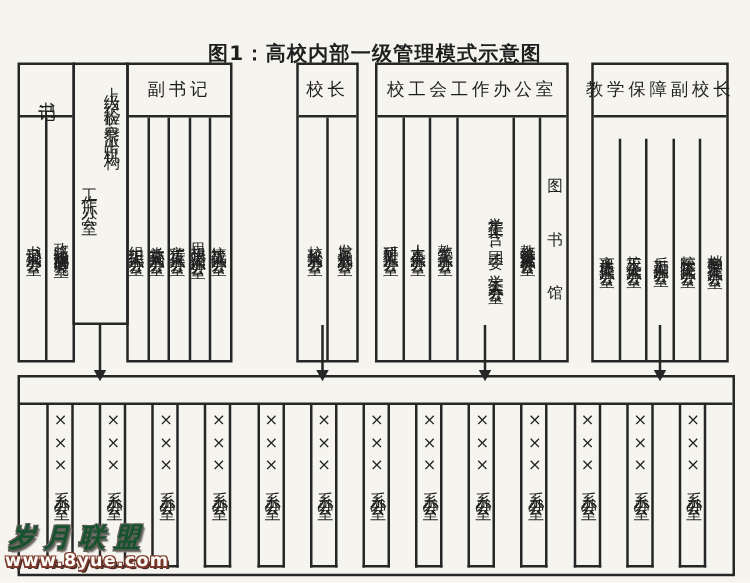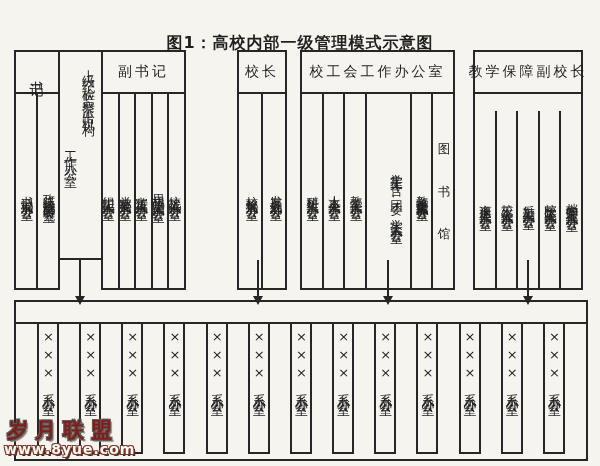--- a/index.html
+++ b/index.html
@@ -73,22 +73,23 @@
     width:22px;box-sizing:border-box;
     border:2px solid #262626;border-top:none;
     writing-mode:vertical-rl;text-orientation:upright;
     font-size:13px;letter-spacing:3px;line-height:15px;
     padding:5px 1px 0 0;overflow:hidden;
   }
   
   .wm-name{
     position:absolute;left:7px;top:416px;
     font-size:21px;font-weight:bold;letter-spacing:7px;white-space:nowrap;
-    color:#7f1d1d;
+    color:#14532d;
     text-shadow:-1px -1px 0 #5f5e58,1px -1px 0 #5f5e58,-1px 1px 0 #5f5e58,1px 1px 0 #5f5e58,2px 2px 1px #8a8880;
+    font-style:italic;
   }
   .wm-url{
     position:absolute;left:4px;top:441px;
     font-size:14px;font-weight:bold;letter-spacing:1px;white-space:nowrap;
     color:#fdfbf5;
     text-shadow:-1px -1px 0 #7c3a2e,1px -1px 0 #7c3a2e,-1px 1px 0 #7c3a2e,1px 1px 0 #7c3a2e,2px 2px 0 #4a2a22;
   }
 </style>
 </head>
 <body>

